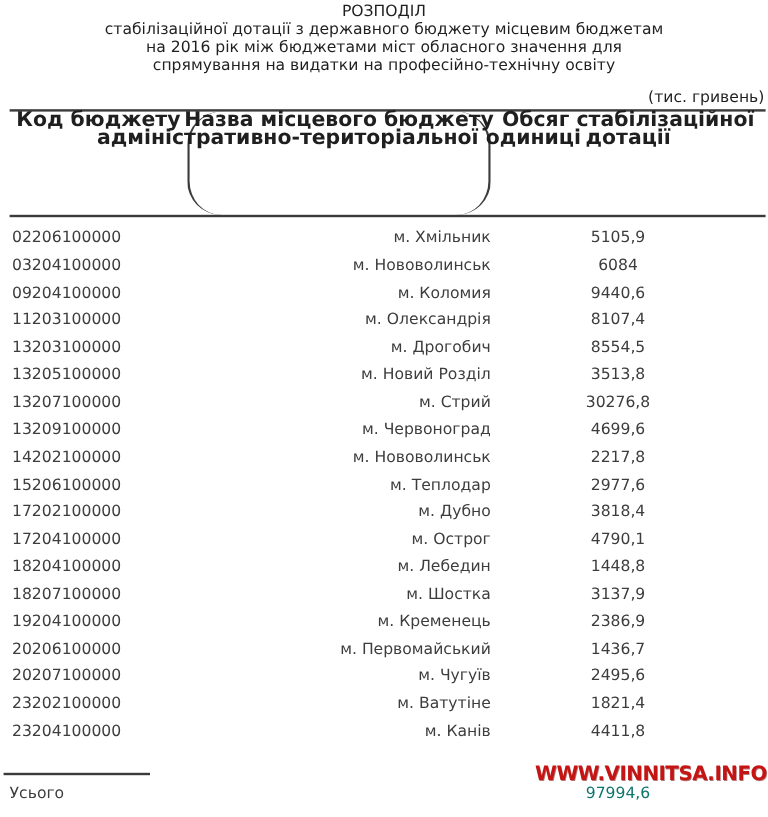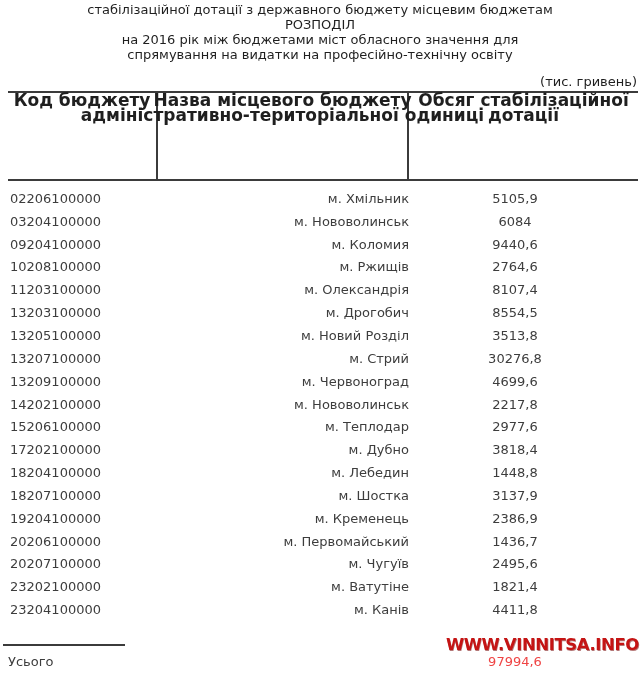--- a/index.html
+++ b/index.html
@@ -29,21 +29,21 @@
     border-bottom:2px solid #3b3b3b;
     display:flex;
   }
   .tbl-header .cell{
     display:flex;flex-direction:column;justify-content:flex-start;align-items:center;
     font-size:17px;line-height:15px;color:#1f1f1f;text-align:center;
     box-sizing:border-box;
     font-weight:bold;
   }
   .hcell-1{width:148px;}
-  .hcell-2{width:253px;border-left:2px solid #3b3b3b;border-right:2px solid #3b3b3b;}
+  .hcell-2{width:253px;border-left:2px solid #3b3b3b;border-right:2px solid #3b3b3b;border-radius:28px;}
   .hcell-2 .hline{white-space:nowrap;}
   .hcell-3{flex:1;}
   
   .tbl-body{
     position:absolute;top:187px;left:8px;width:630px;
   }
   .trow{
     display:flex;align-items:center;height:22.85px;
     font-size:13px;color:#3d3d3d;
   }
@@ -55,38 +55,38 @@
     position:absolute;top:644px;left:3px;width:122px;height:2px;
     background:#3b3b3b;
   }
   
   .total-label{
     position:absolute;top:654px;left:8px;
     font-size:13px;color:#3d3d3d;
   }
   .total-value{
     position:absolute;top:654px;left:409px;width:212px;
-    text-align:center;font-size:13px;color:#ef4444;
+    text-align:center;font-size:13px;color:#0f766e;
   }
   
   .watermark{
     position:absolute;top:635px;right:1px;
     font-size:16.5px;font-weight:700;letter-spacing:-0.4px;
     white-space:nowrap;
     text-shadow:0.6px 0.6px 0 rgba(120,8,8,0.55);
   }
 </style>
 </head>
 <body>
 
 <div class="page">
 
   <div class="title-block">
+    <div>РОЗПОДІЛ</div>
     <div>стабілізаційної дотації з державного бюджету місцевим бюджетам</div>
-    <div>РОЗПОДІЛ</div>
     <div>на 2016 рік між бюджетами міст обласного значення для</div>
     <div>спрямування на видатки на професійно-технічну освіту</div>
   </div>
 
   <div class="units-note">(тис. гривень)</div>
 
   <div class="tbl-header">
     <div class="cell hcell-1">
       <span class="hline">Код бюджету</span>
     </div>
@@ -111,25 +111,20 @@
       <div class="c-name">м. Нововолинськ</div>
       <div class="c-amount">6084</div>
     </div>
 
     <div class="trow">
       <div class="c-code">09204100000</div>
       <div class="c-name">м. Коломия</div>
       <div class="c-amount">9440,6</div>
     </div>
 
-    <div class="trow">
-      <div class="c-code">10208100000</div>
-      <div class="c-name">м. Ржищів</div>
-      <div class="c-amount">2764,6</div>
-    </div>
 
     <div class="trow">
       <div class="c-code">11203100000</div>
       <div class="c-name">м. Олександрія</div>
       <div class="c-amount">8107,4</div>
     </div>
 
     <div class="trow">
       <div class="c-code">13203100000</div>
       <div class="c-name">м. Дрогобич</div>
@@ -165,20 +160,25 @@
       <div class="c-name">м. Теплодар</div>
       <div class="c-amount">2977,6</div>
     </div>
 
     <div class="trow">
       <div class="c-code">17202100000</div>
       <div class="c-name">м. Дубно</div>
       <div class="c-amount">3818,4</div>
     </div>
 
+    <div class="trow">
+      <div class="c-code">17204100000</div>
+      <div class="c-name">м. Острог</div>
+      <div class="c-amount">4790,1</div>
+    </div>
 
     <div class="trow">
       <div class="c-code">18204100000</div>
       <div class="c-name">м. Лебедин</div>
       <div class="c-amount">1448,8</div>
     </div>
 
     <div class="trow">
       <div class="c-code">18207100000</div>
       <div class="c-name">м. Шостка</div>

